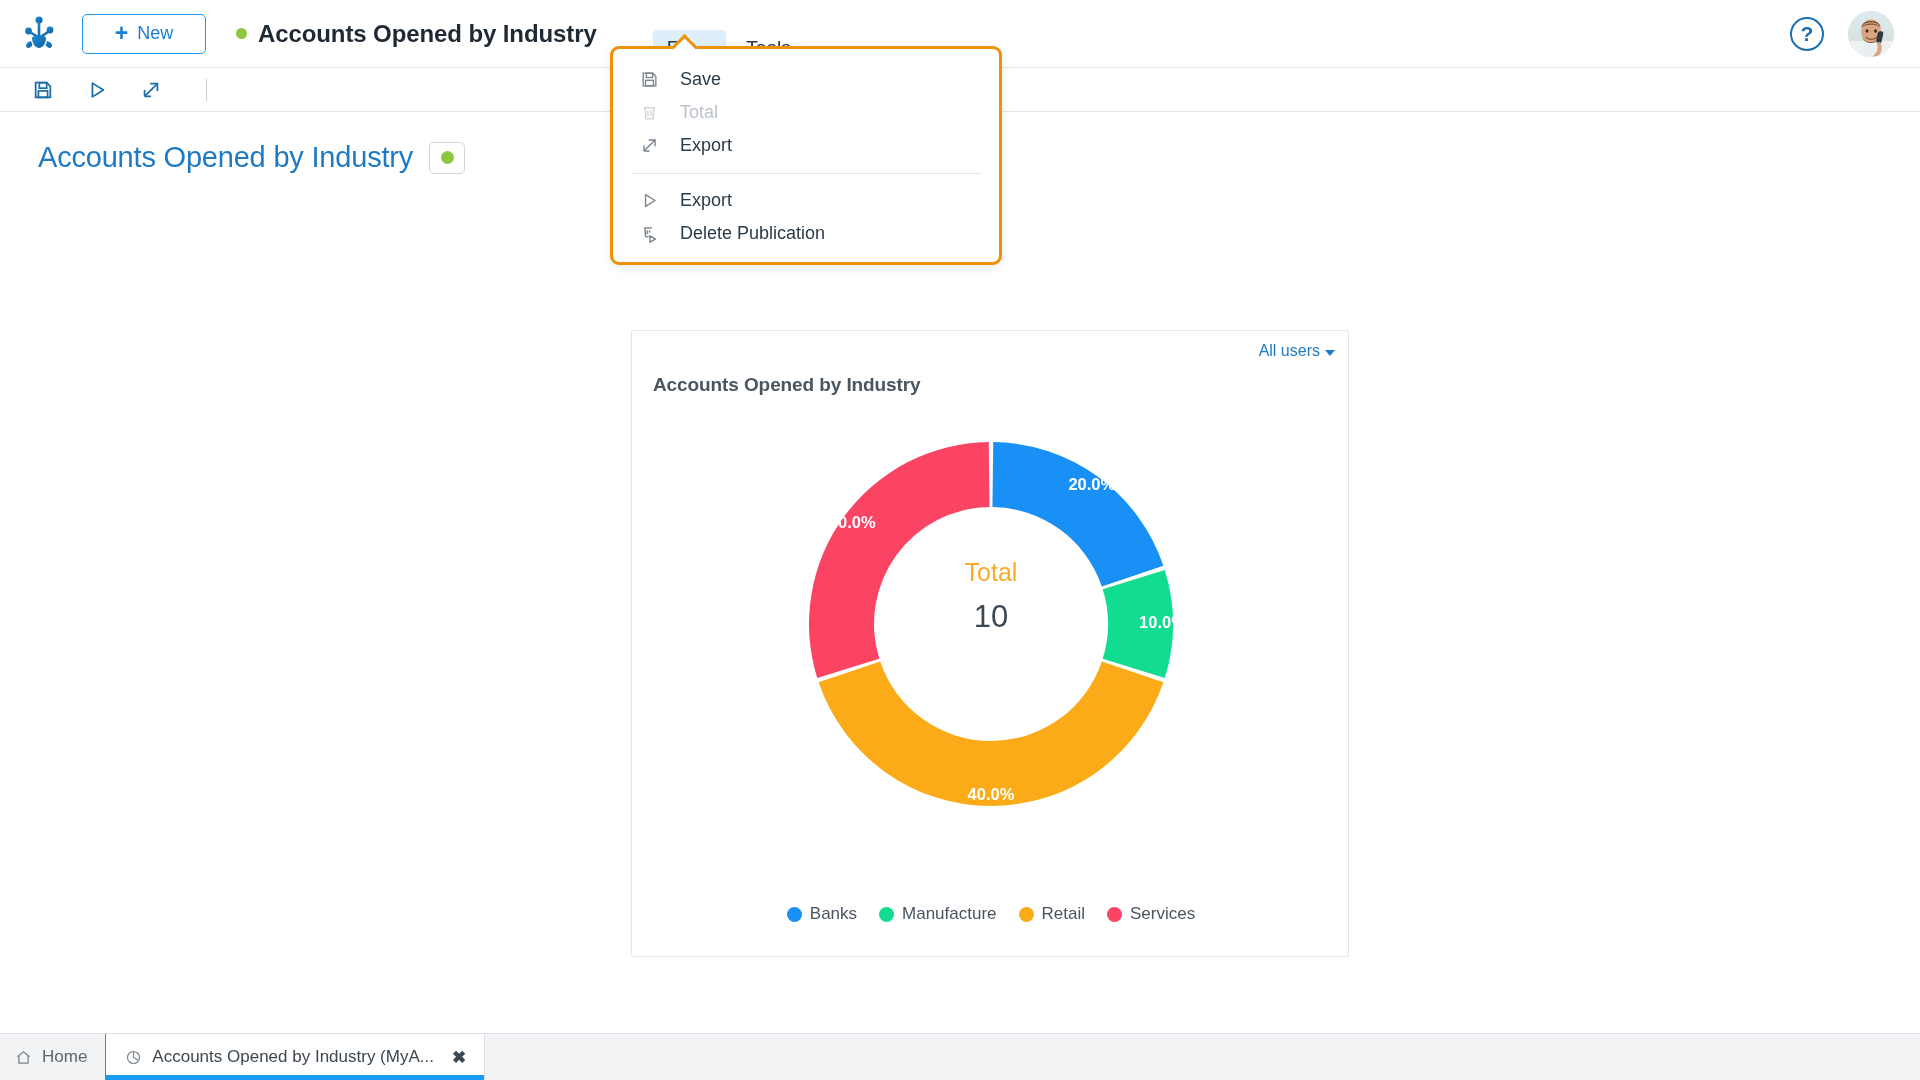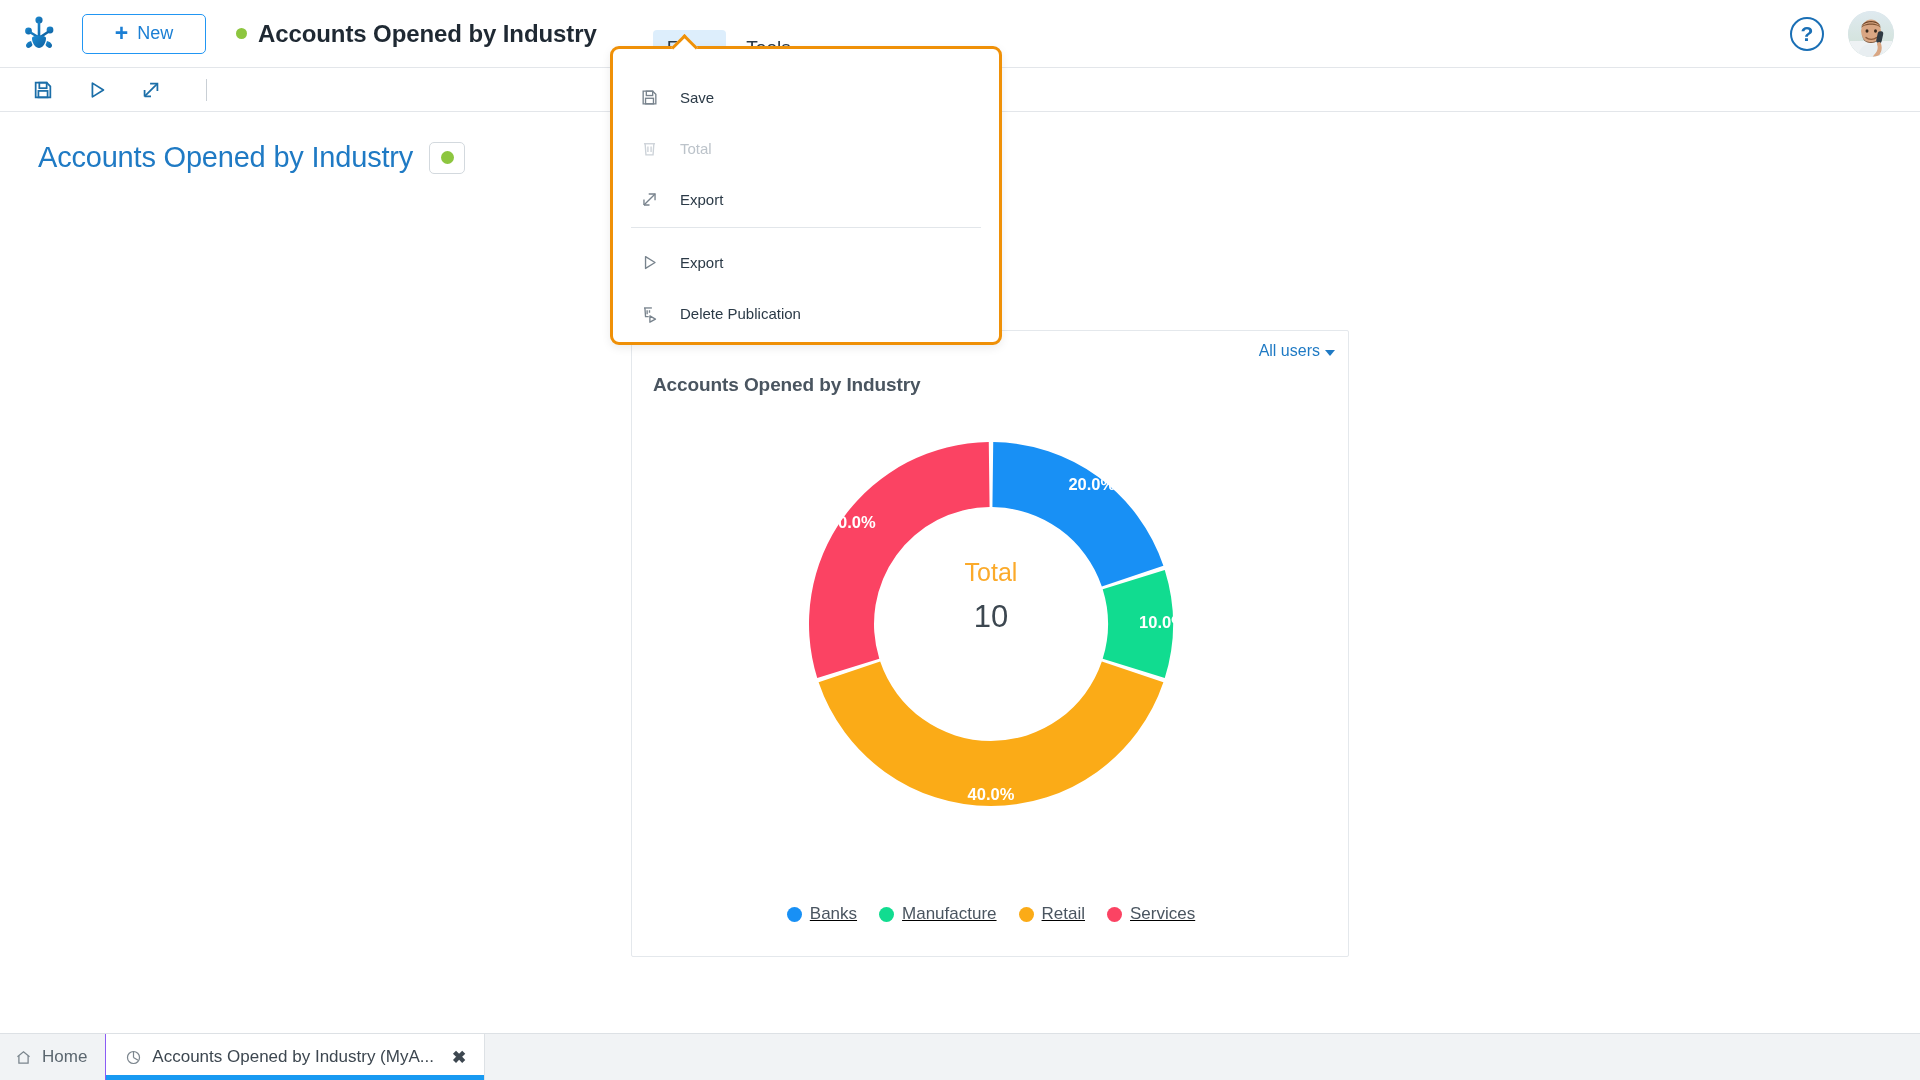--- a/index.html
+++ b/index.html
@@ -192,24 +192,23 @@
     border-left: 3px solid #ef9007;
     border-top: 3px solid #ef9007;
     transform: rotate(45deg);
   }
   .fm-item {
     height: 33px;
     display: flex;
     align-items: center;
     gap: 20px;
     padding: 0 0 0 26px;
-    font-size: 15px;
+    font-size: 18px;
     color: #2b3a47;
     cursor: pointer;
-    margin-top: 18px;
   }
   .fm-item.disabled {
     color: #bcc3ca;
     cursor: default;
   }
   .fm-icon {
     width: 21px;
     height: 21px;
     flex: 0 0 auto;
     display: flex;
@@ -335,21 +334,20 @@
 
   .legend {
     position: absolute;
     bottom: 32px;
     left: 0;
     width: 718px;
     display: flex;
     align-items: center;
     justify-content: center;
     gap: 22px;
-    text-decoration: underline;
   }
   .legend-item {
     display: flex;
     align-items: center;
     gap: 8px;
     font-size: 17px;
     color: #4a5560;
     cursor: pointer;
     white-space: nowrap;
   }

